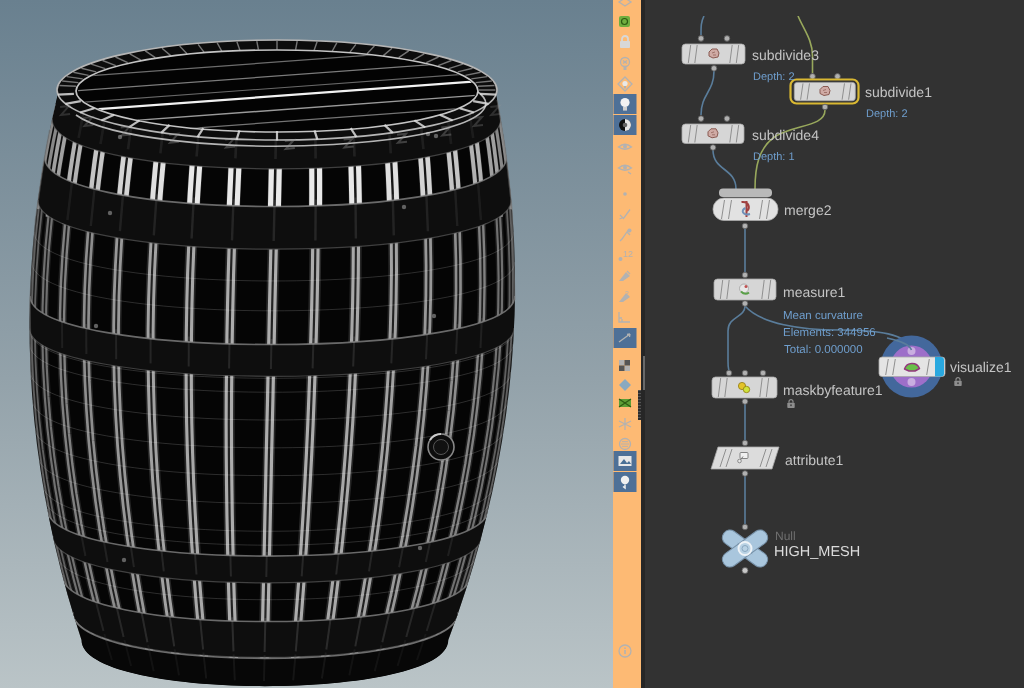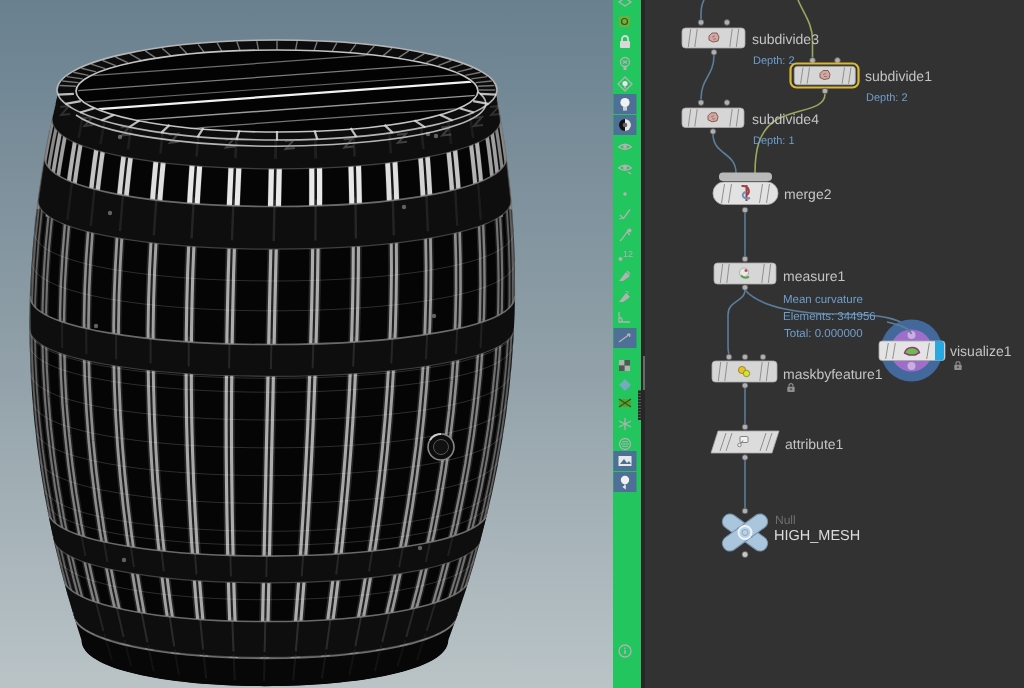--- a/index.html
+++ b/index.html
@@ -1,18 +1,18 @@
 <!DOCTYPE html>
 <html><head><meta charset="utf-8">
 <style>
 html,body { -webkit-font-smoothing:antialiased; margin:0; padding:0; width:1024px; height:688px; overflow:hidden; background:#323232; font-family:"Liberation Sans", sans-serif; }
 #viewport { position:absolute; left:0; top:0; width:613px; height:688px; }
-#toolbar { position:absolute; left:613px; top:0; width:28px; height:688px; background:#22c55e; }
+#toolbar { position:absolute; left:613px; top:0; width:28px; height:688px; background:#fdba74; }
 #tsep { position:absolute; left:641px; top:0; width:4px; height:688px; background:#262626; }
-#net { position:absolute; left:645px; top:0; width:379px; height:548px; background:#323232; }
+#net { position:absolute; left:645px; top:16px; width:379px; height:548px; background:#323232; }
 #grip { position:absolute; left:638px; top:390px; width:3px; height:30px;
   background:repeating-linear-gradient(to bottom,#555 0 1px,#2c2c2c 1px 3px); }
 </style></head>
 <body>
 <div id="viewport"><svg width="613" height="688" viewBox="0 0 613 688">
 <defs>
  <linearGradient id="bgg" x1="0" y1="0" x2="0" y2="1">
   <stop offset="0" stop-color="#69808f"></stop>
   <stop offset="0.55" stop-color="#93a2aa"></stop>
   <stop offset="1" stop-color="#bac4c7"></stop>

